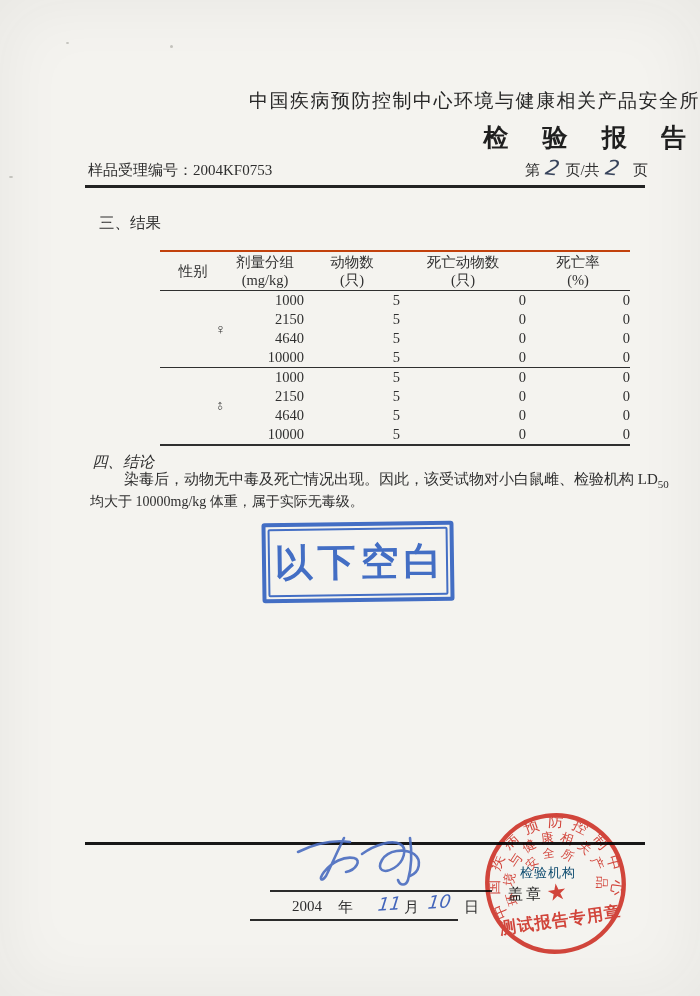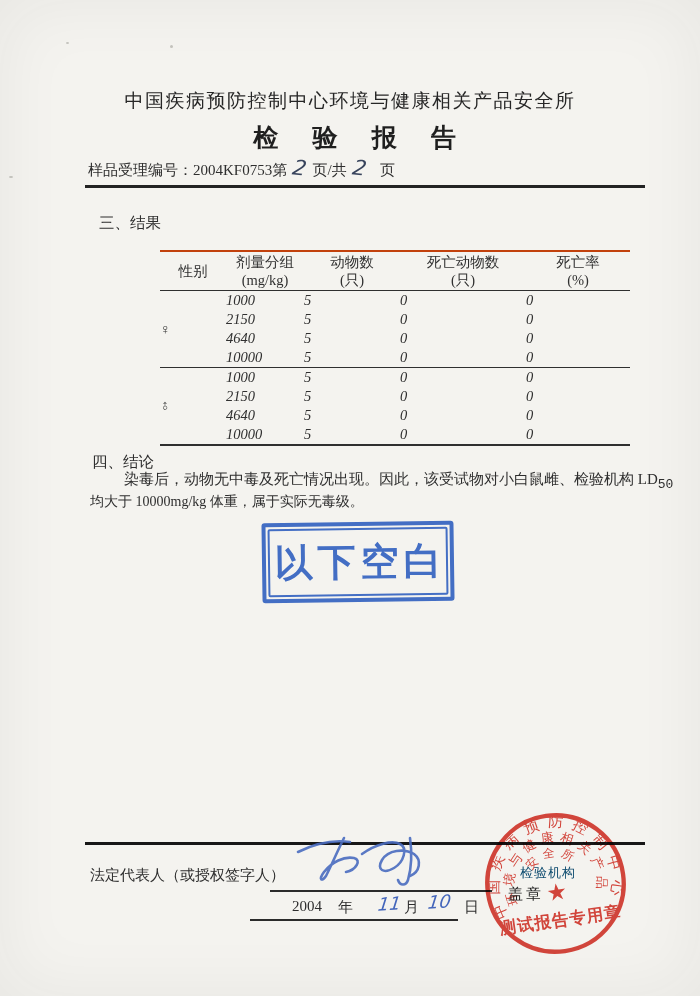--- a/index.html
+++ b/index.html
@@ -4,40 +4,40 @@
 <style>
   html,body{margin:0;padding:0;background:#dcdcd8;}
   #page{
     position:relative;width:700px;height:996px;margin:0 auto;
     background:#f4f3ef;
     box-shadow:inset 0 0 70px rgba(40,40,35,0.06);
     font-family:"Liberation Serif","DejaVu Serif",serif;
     color:#2e2e2e;overflow:hidden;
   }
   .abs{position:absolute;}
-  .center{width:700px;text-align:center;left:0;}
+  .center{width:700px;text-align:right;left:0;}
   .institute{top:88px;font-size:19px;letter-spacing:1.5px;color:#262626;}
   .report-title{top:121px;font-size:25px;font-weight:bold;letter-spacing:14px;padding-left:23px;box-sizing:border-box;color:#1f1f1f;}
-  .meta-row{top:161px;left:88px;width:560px;display:flex;align-items:baseline;font-size:15px;}
+  .meta-row{top:161px;left:88px;width:560px;display:flex;justify-content:space-between;align-items:baseline;font-size:15px;}
   .pageno{display:flex;align-items:baseline;gap:6px;}
   .hand-dark{font-family:"DejaVu Sans",sans-serif;font-style:italic;font-size:21px;line-height:14px;color:#38445c;display:inline-block;transform:rotate(6deg) skewX(-6deg);}
   .hand-blue{font-family:"DejaVu Sans",sans-serif;font-style:italic;font-size:18px;color:#4466bb;display:inline-block;transform:rotate(-3deg) skewX(-10deg);}
   .header-rule{top:185px;left:85px;width:560px;height:2.5px;background:#232323;}
   .sec-results{top:213px;left:99px;font-size:15.5px;}
   .table-title{top:230px;left:160px;width:470px;text-align:center;font-size:15.5px;color:#262626;}
   table.results{position:absolute;top:250px;left:160px;width:470px;border-collapse:collapse;table-layout:fixed;
     border-top:2px solid #c2410c;border-bottom:2px solid #2f2f2f;font-size:14.5px;color:#303030;}
   table.results th{font-weight:normal;text-align:center;vertical-align:middle;padding:1px 0;line-height:18px;font-size:14.5px;}
   table.results thead{border-bottom:1.6px solid #2f2f2f;}
-  table.results td{text-align:left;height:19px;padding:0;line-height:19px;font-style:italic;}
+  table.results td{text-align:right;height:19px;padding:0;line-height:19px;}
   tbody.group-female{border-bottom:1.6px solid #2f2f2f;}
   .male-sym{display:inline-block;transform:rotate(-45deg);}
-  .sec-concl{top:452px;left:92px;font-size:15.5px;}
+  .sec-concl{top:452px;left:92px;font-size:15.5px;font-style:italic;}
   .concl-l1{top:470px;left:124px;font-size:15px;white-space:nowrap;}
-  .concl-l1 sub{font-size:13px;font-family:Liberation Mono, monospace;}
+  .concl-l1 sub{font-size:11px;}
   .concl-l2{top:493px;left:90px;font-size:14px;white-space:nowrap;}
   .blue-stamp{top:522px;left:262px;width:184px;height:72px;border:4px solid #3a67c2;border-radius:3px;
     transform:rotate(-0.8deg);display:flex;align-items:center;justify-content:center;opacity:.95;}
   .blue-stamp .inner{position:absolute;inset:2px;border:2px solid #3a67c2;border-radius:2px;}
   .blue-stamp .txt{font-size:38px;font-weight:bold;color:#3a67c2;letter-spacing:5px;padding-left:5px;line-height:1;}
   .footer-rule{top:842px;left:85px;width:560px;height:3px;background:#171717;}
   .legal-label{top:866px;left:90px;font-size:15px;}
   .legal-underline{top:890px;left:270px;width:222px;height:2px;background:#2b2b2b;}
   .sig-svg{top:830px;left:292px;z-index:3;}
   .date-label{top:898px;left:90px;font-size:15px;letter-spacing:6px;}
@@ -166,21 +166,20 @@
     <span>染毒后，动物无中毒及死亡情况出现。因此，该受试物对小白鼠雌、检验机构 LD</span><sub>50</sub>
   </div>
   <div class="abs concl-l2">均大于 10000mg/kg 体重，属于实际无毒级。</div>
 
   <div class="abs blue-stamp">
     <div class="inner"></div>
     <div class="txt">以下空白</div>
   </div>
 
   <div class="abs footer-rule"></div>
-  <div class="abs legal-label">法定代表人（或授权签字人）</div>
   <div class="abs legal-underline"></div>
 
   <svg class="abs sig-svg" width="170" height="62" viewBox="0 0 170 62">
     <g fill="none" stroke="#4a6cc0" stroke-width="2.6" stroke-linecap="round" opacity="0.9">
       <path d="M6,22 C26,12 44,10 58,12"></path>
       <path d="M52,8 C46,20 40,34 34,46 C30,52 26,50 32,42 C40,32 52,26 62,28 C70,30 64,40 54,42"></path>
       <path d="M70,24 C84,14 100,10 108,14 C116,18 112,32 102,38 C92,44 84,40 90,30 C96,20 112,18 122,24 C130,30 128,42 118,46"></path>
       <path d="M118,8 C120,22 120,36 116,50 C114,56 108,56 106,50"></path>
     </g>
   </svg>

